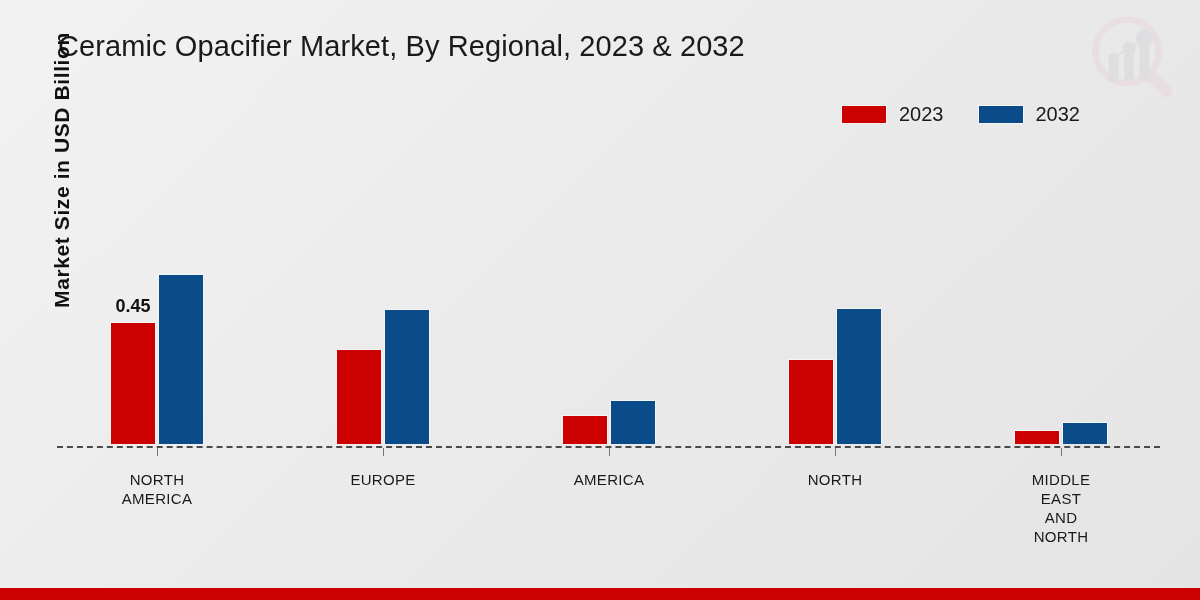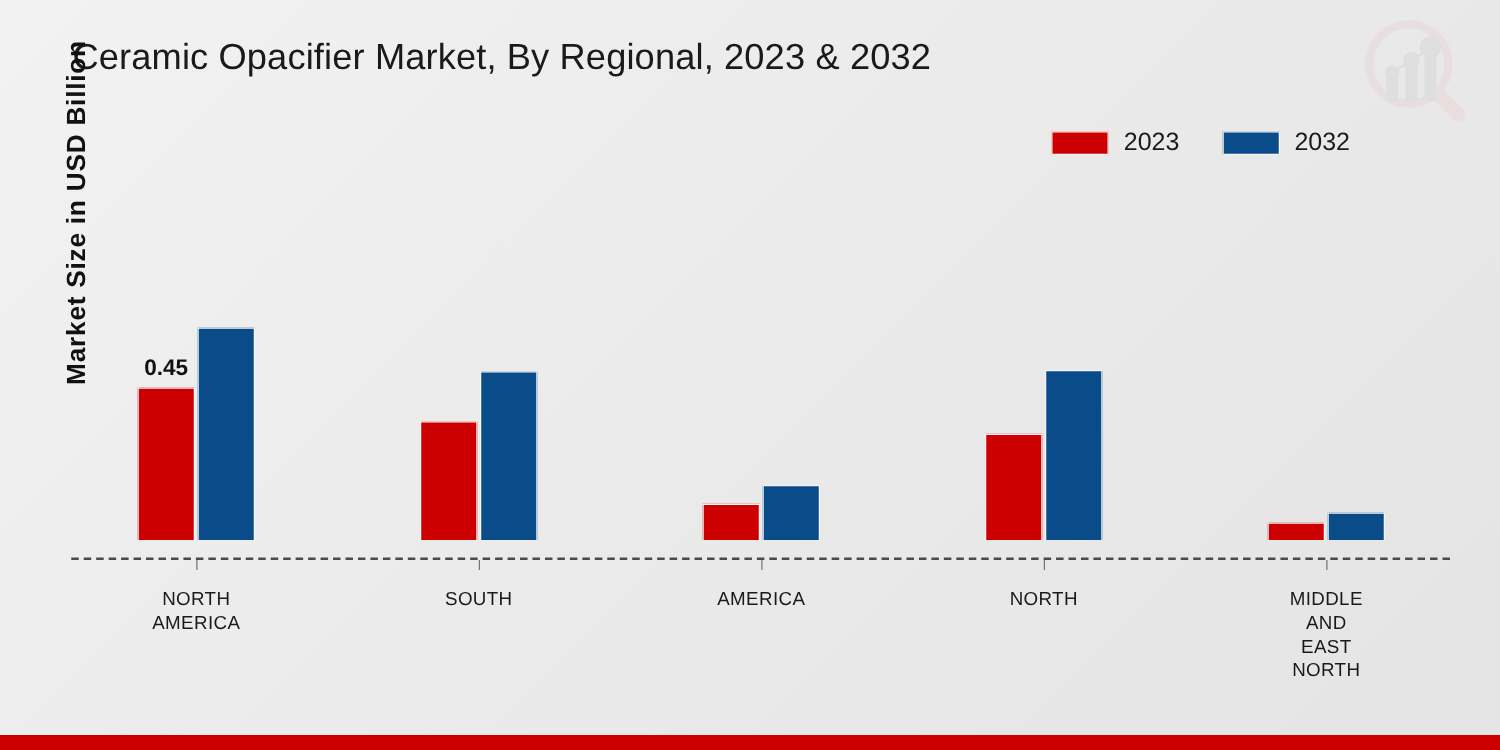--- a/index.html
+++ b/index.html
@@ -101,21 +101,21 @@
     border-top: 2px dashed #4a4a4a;
   }
 
   .group {
     position: absolute;
     bottom: 0;
     height: 100%;
   }
   .bars {
     position: absolute;
-    bottom: 16px;
+    bottom: 4px;
     left: 0;
     display: flex;
     align-items: flex-end;
     gap: 2px;
     height: 100%;
   }
   .bar {
     width: 46px;
     border: 1.5px solid #f5f5f5;
     border-bottom: none;
@@ -220,21 +220,21 @@
       </div>
     </div>
 
     <div class="group" style="left:279px;">
       <div class="tick" style="left:47px;"></div>
       <div class="bars">
         <div class="bar red" style="height:95px;"></div>
         <div class="bar blue" style="height:135px;"></div>
       </div>
       <div class="cat-label" style="left:-38px;">
-        <span>SOUTH</span>
+        <span>EUROPE</span>
       </div>
     </div>
 
     <div class="group" style="left:505px;">
       <div class="tick" style="left:47px;"></div>
       <div class="bars">
         <div class="bar red" style="height:29px;"></div>
         <div class="bar blue" style="height:44px;"></div>
       </div>
       <div class="cat-label" style="left:-38px;">
@@ -254,21 +254,21 @@
     </div>
 
     <div class="group" style="left:957px;">
       <div class="tick" style="left:47px;"></div>
       <div class="bars">
         <div class="bar red" style="height:14px;"></div>
         <div class="bar blue" style="height:22px;"></div>
       </div>
       <div class="cat-label" style="left:-38px;">
         <span>MIDDLE</span>
+        <span>EAST</span>
         <span>AND</span>
-        <span>EAST</span>
         <span>NORTH</span>
       </div>
     </div>
   </div>
 
   <div id="footer-stripe"></div>
 </div>
 
 </body></html>

